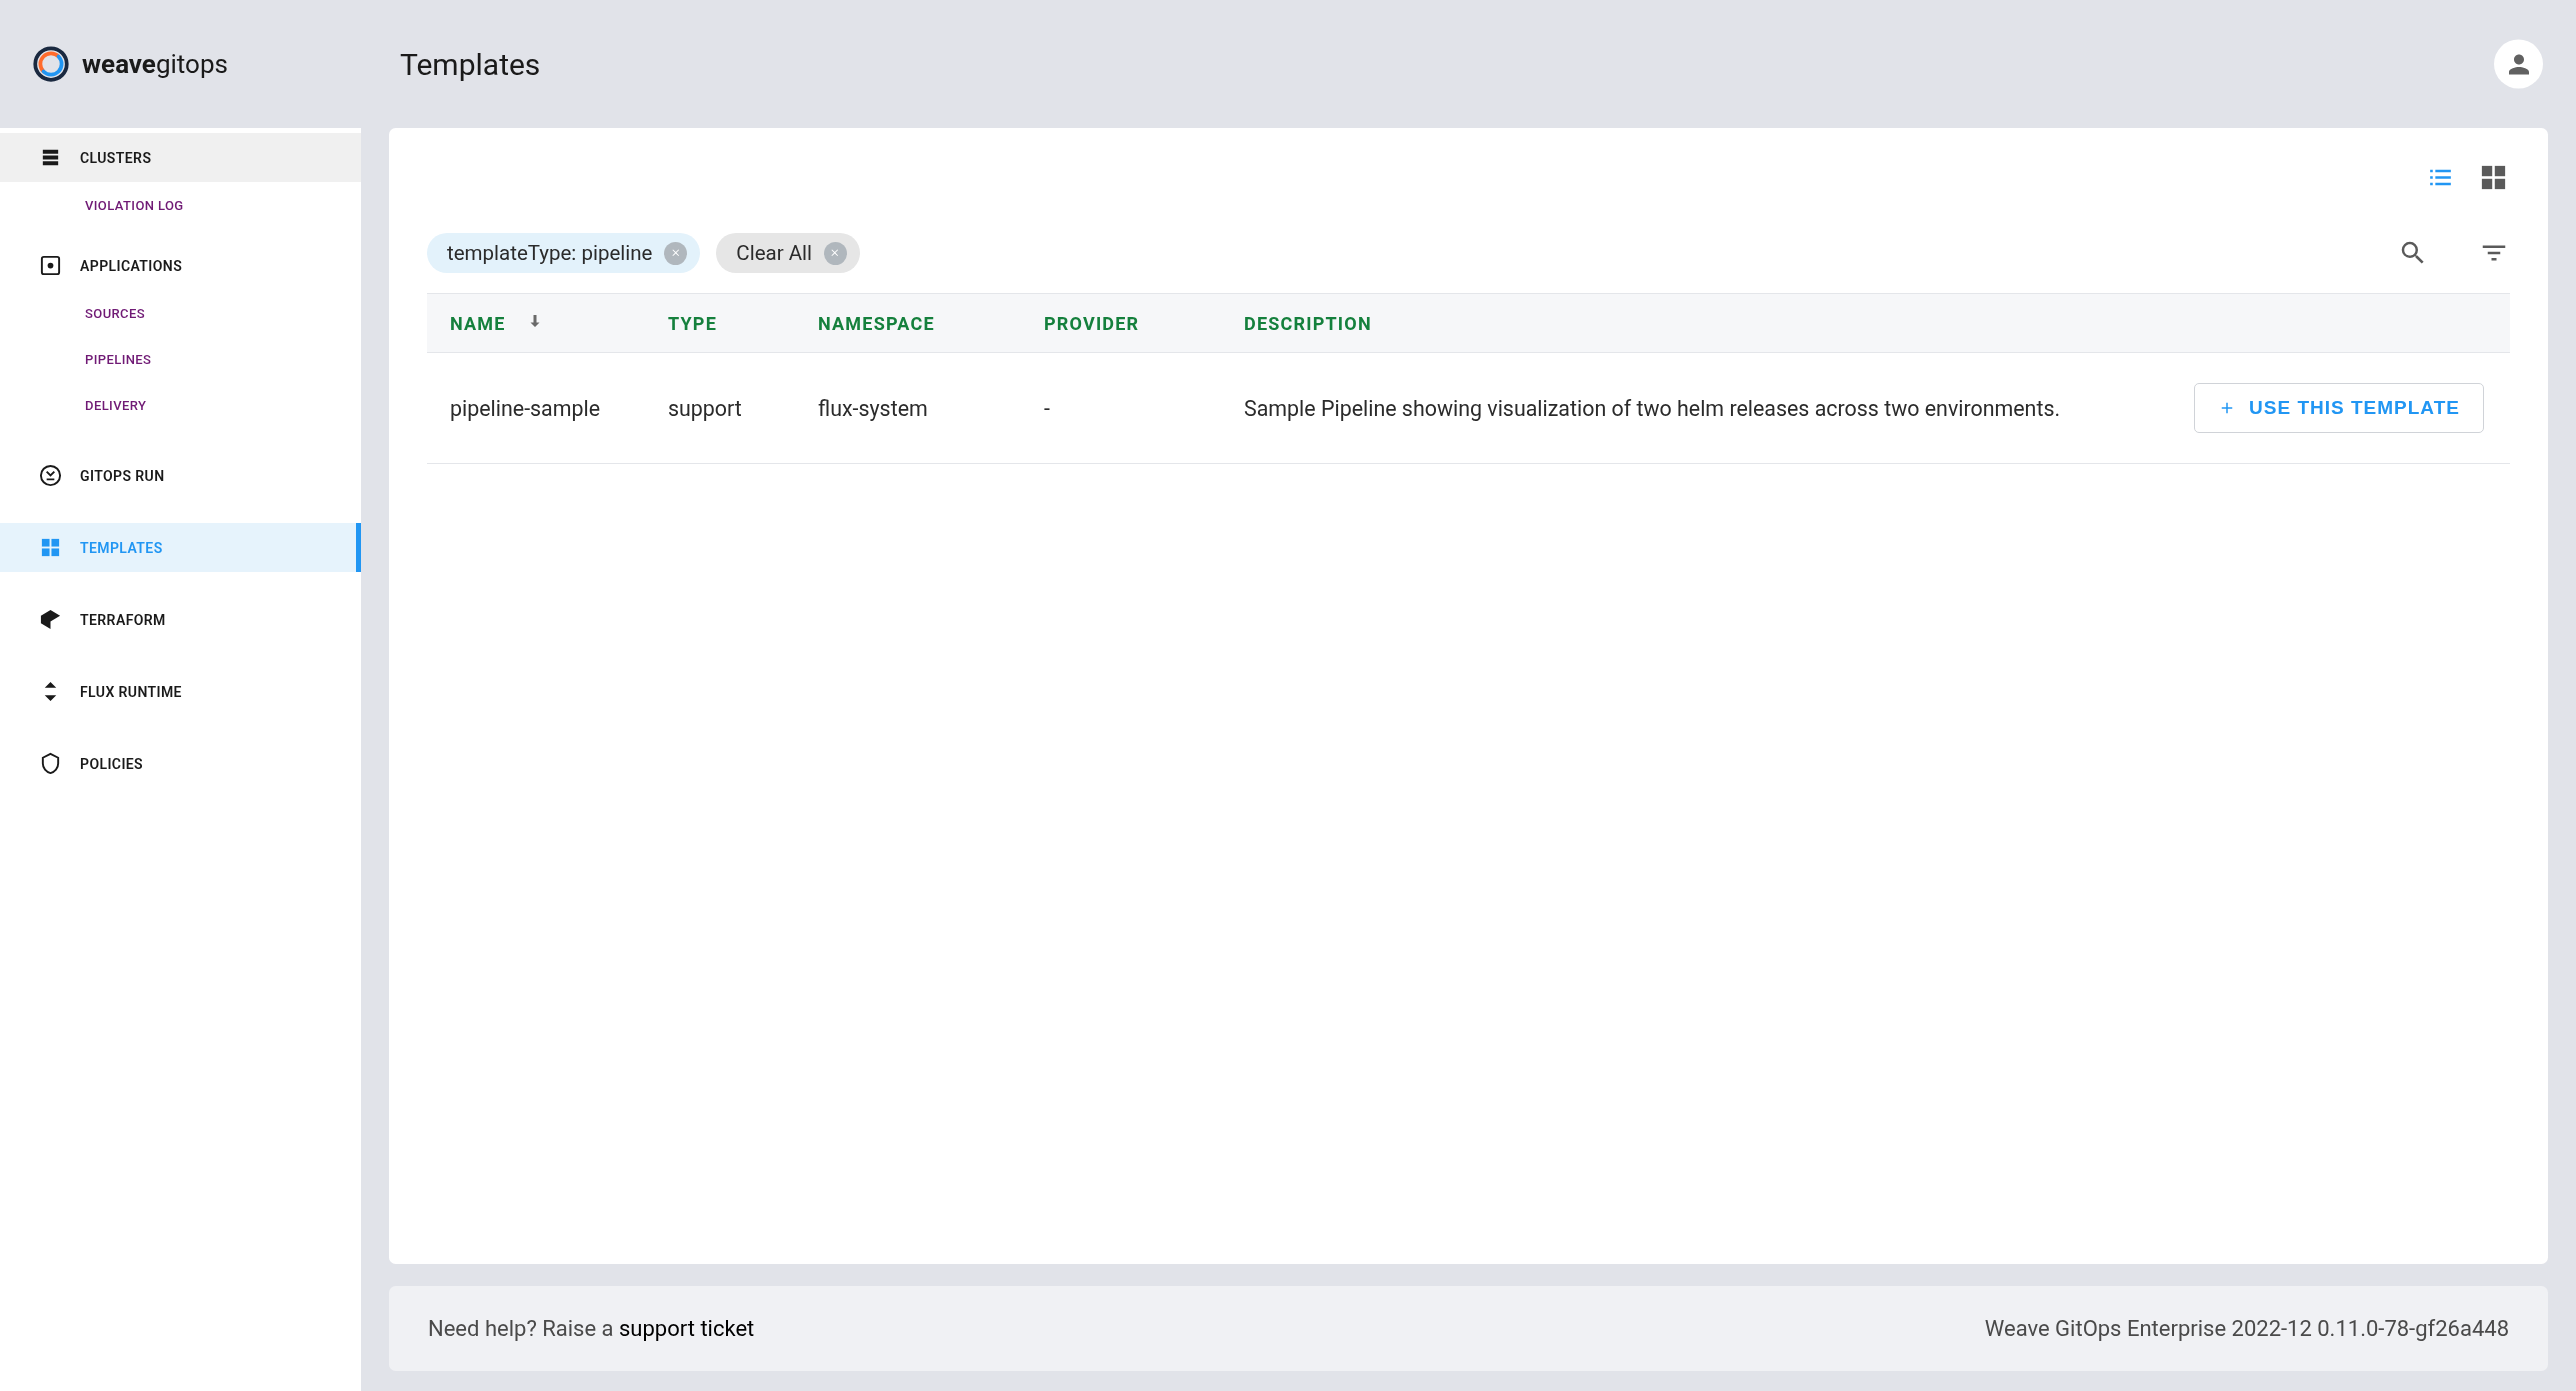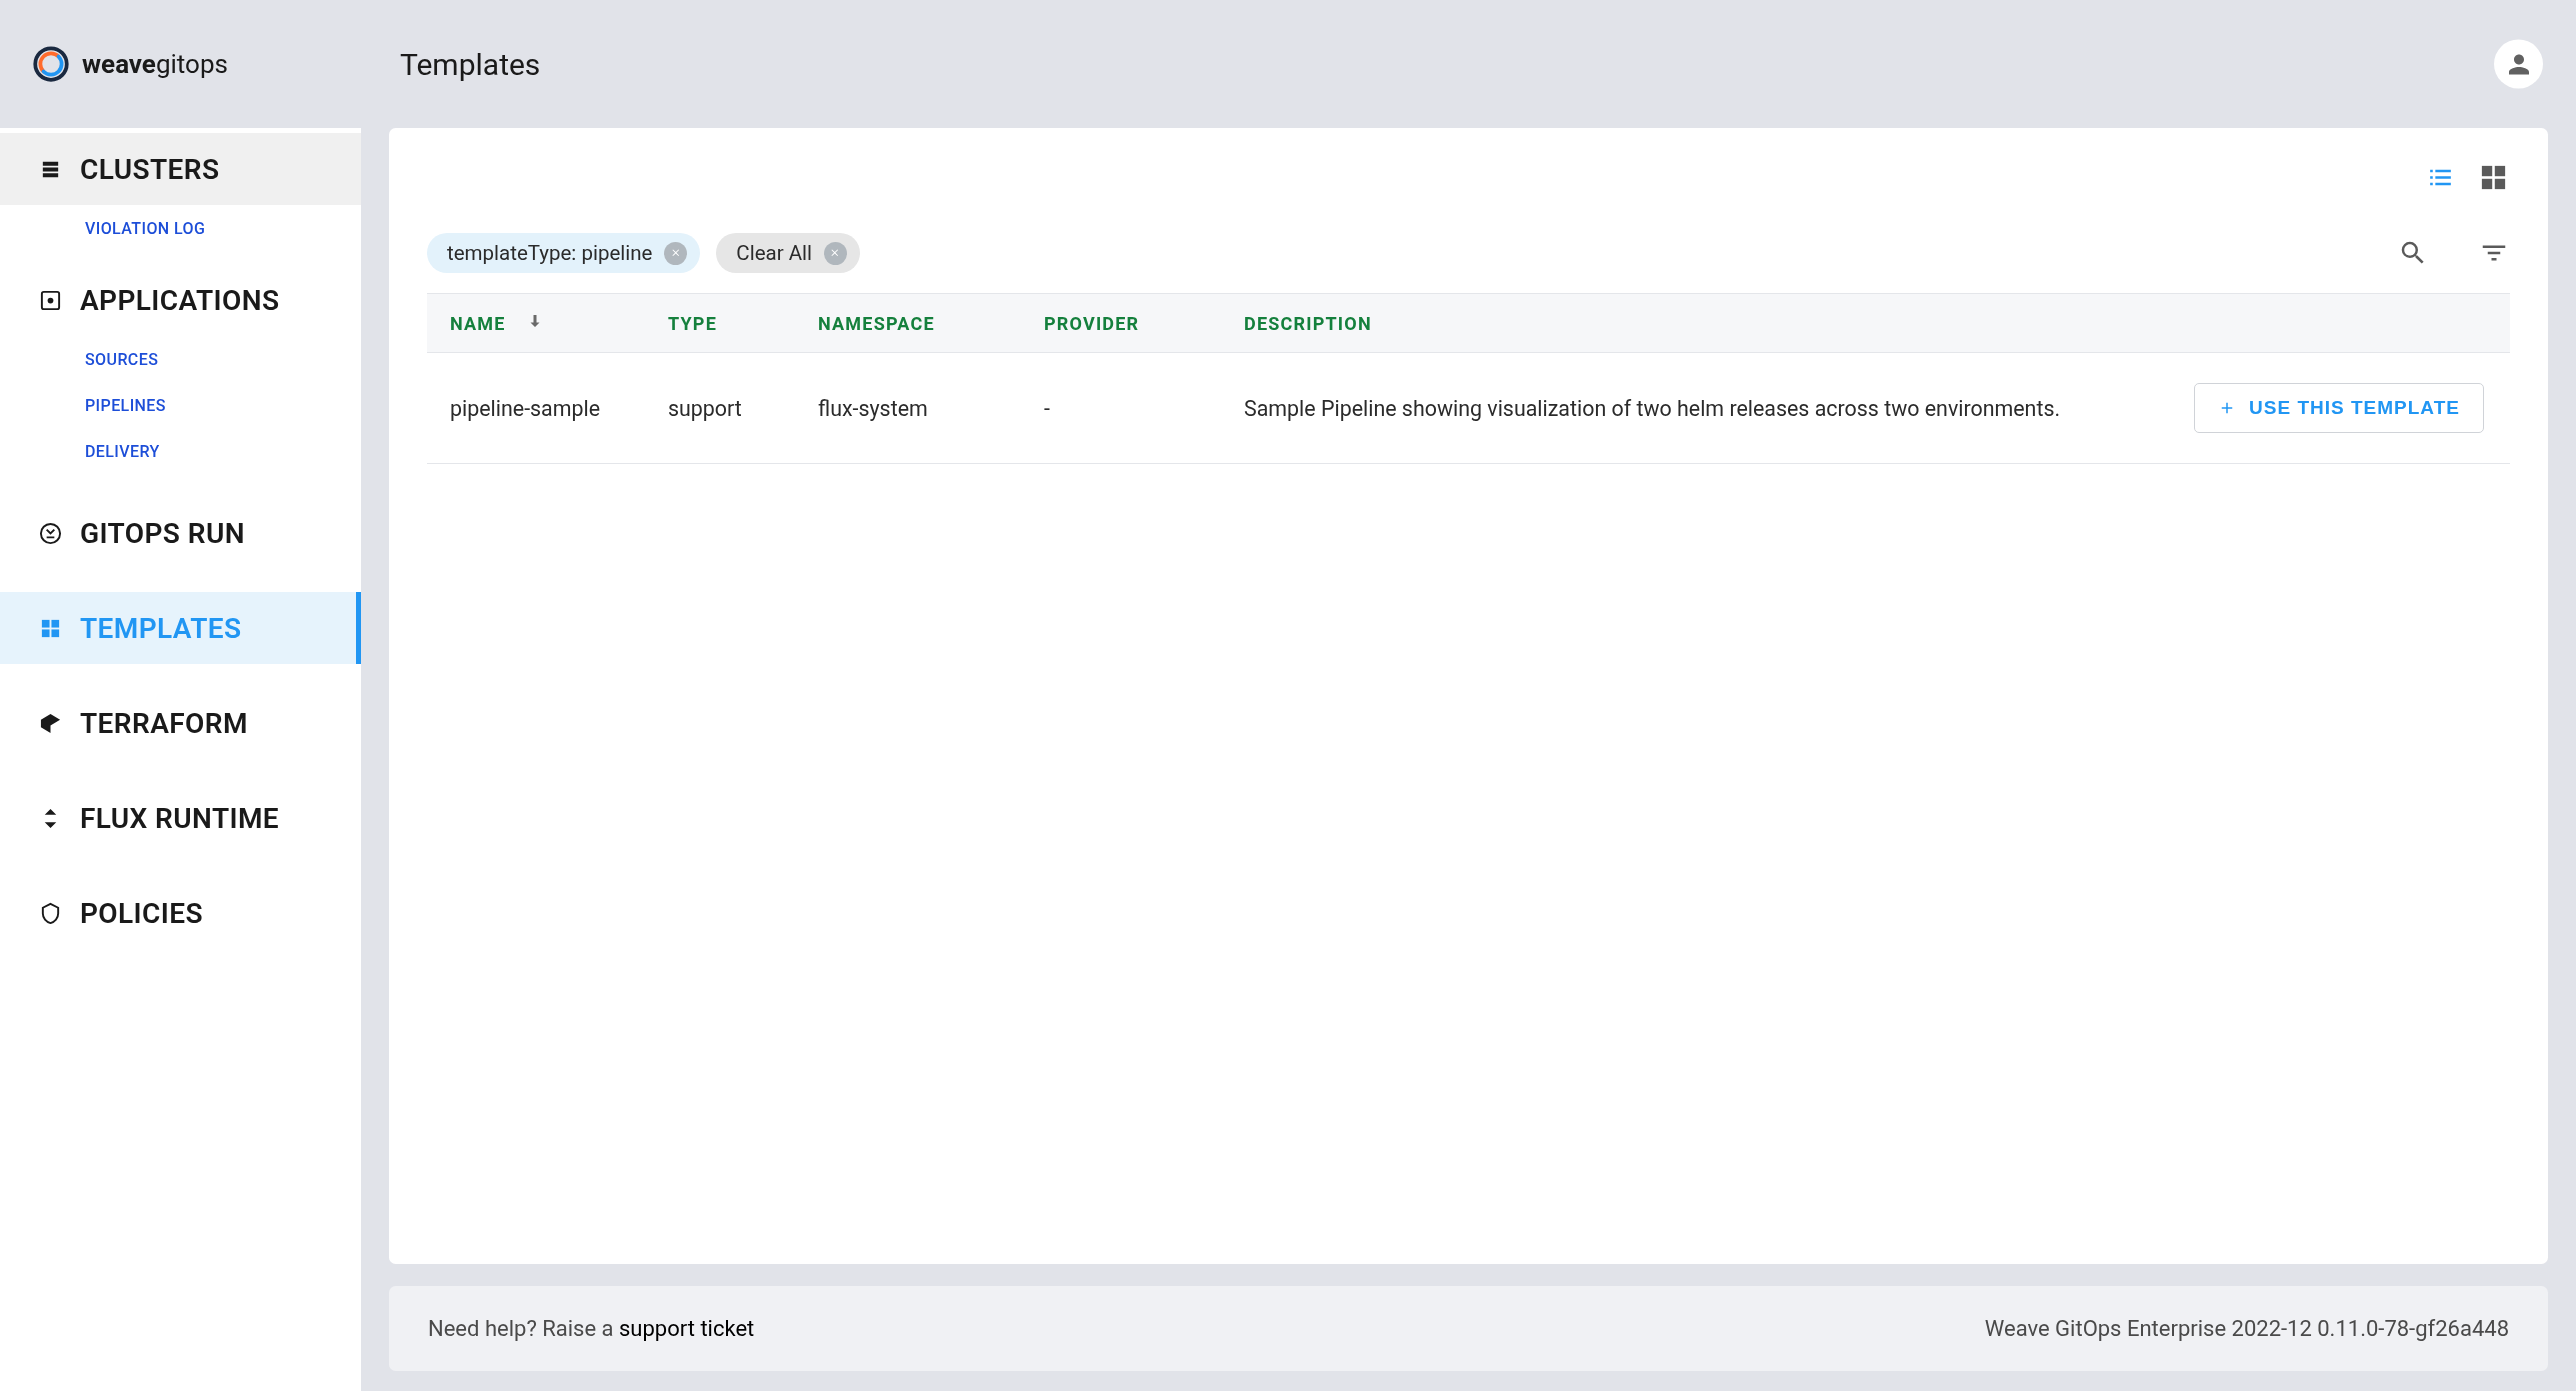--- a/index.html
+++ b/index.html
@@ -77,33 +77,33 @@
     .sidebar {
       width: 361px;
       background: #ffffff;
       padding-top: 5px;
     }
     .nav-item {
       display: flex;
       align-items: center;
       gap: 18px;
       padding: 0 39px;
-      height: 72px;
+      height: 49px;
       cursor: pointer;
       text-transform: uppercase;
-      font-size: 28px;
+      font-size: 14px;
       font-weight: 600;
       letter-spacing: 0.4px;
       color: #1a1a1a;
     }
     .nav-item.sub {
       padding-left: 85px;
       font-weight: 500;
-      color: #1d4ed8;
-      font-size: 16px;
+      color: #701a75;
+      font-size: 13px;
       height: 46px;
     }
     .nav-item.highlighted {
       background: #f0f0f0;
     }
     .nav-item.active {
       background: #e6f3fc;
       color: #2196f3;
       border-right: 5px solid #2196f3;
     }

